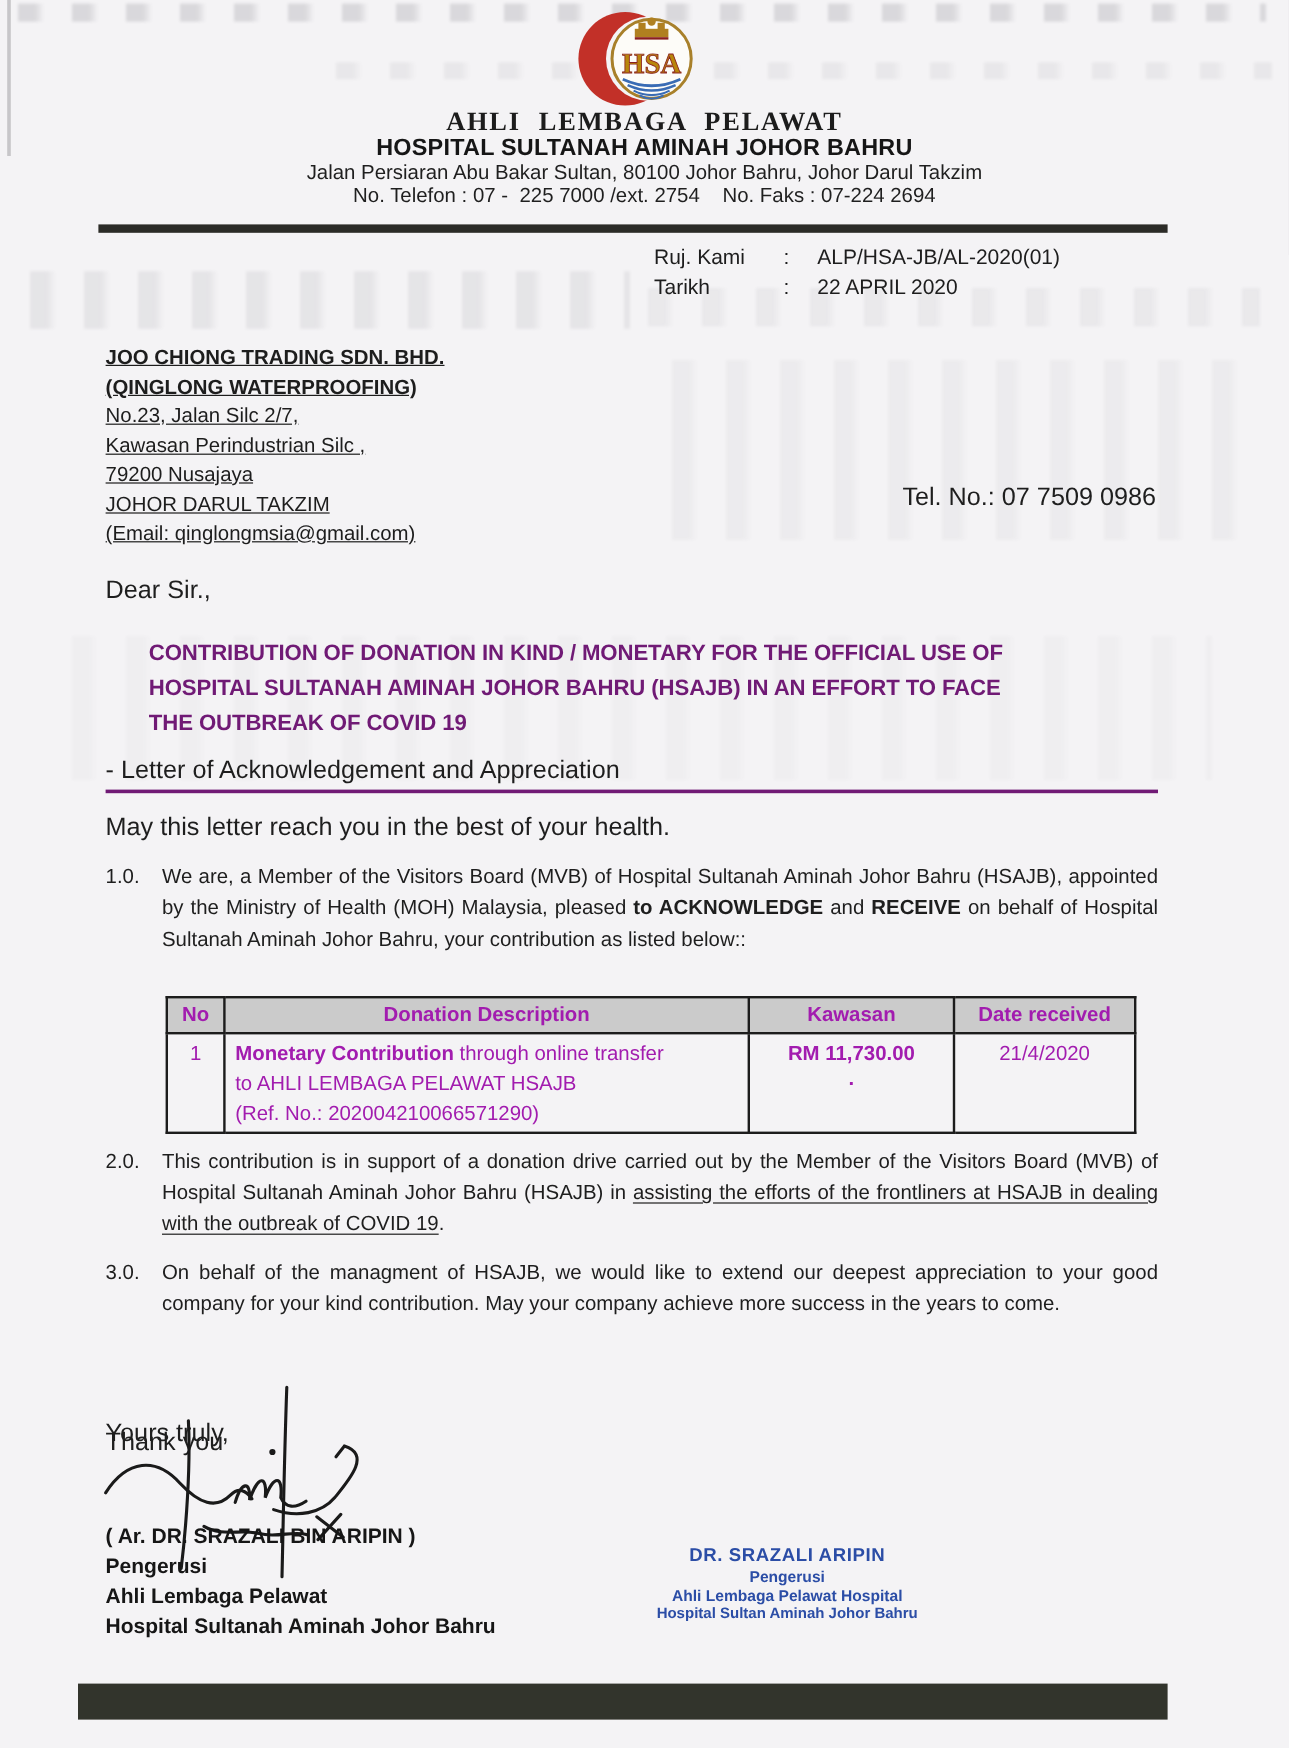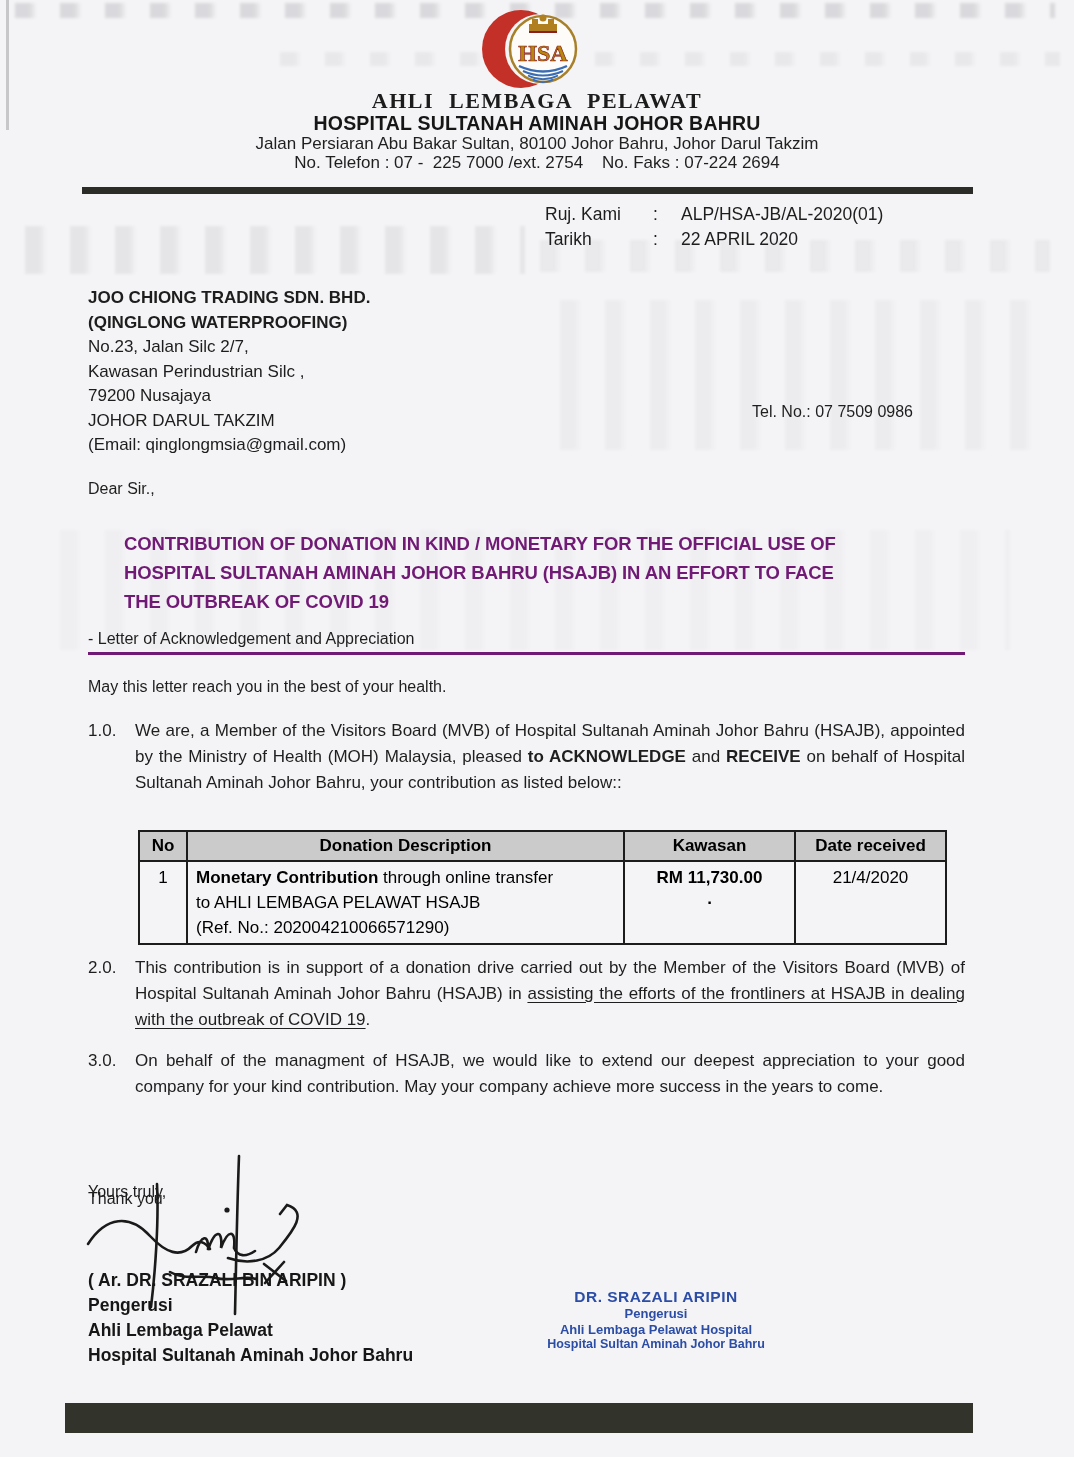--- a/index.html
+++ b/index.html
@@ -14,32 +14,32 @@
   .org1{font-family:"Liberation Serif",serif;font-weight:bold;font-size:22px;letter-spacing:1.5px;word-spacing:8px;color:#1c1c1c;}
   .org2{font-weight:bold;font-size:19.5px;color:#161616;letter-spacing:.2px;}
   .hline{font-size:17px;color:#1f1f1f;}
   .pre{white-space:pre;}
   .rule{background:#2b2b27;height:7px;}
   
   .ref-row{position:absolute;font-size:17.5px;color:#1d1d1d;}
   .ref-label{display:inline-block;width:108px;}
   .ref-colon{display:inline-block;width:28px;}
   
-  .addr{font-size:17px;line-height:24.5px;color:#1d1d1d;}
+  .addr{font-size:17px;line-height:24.5px;color:#1d1d1d;text-decoration:underline;}
   .b{font-weight:bold;}
   
-  .body-t{font-size:16px;color:#1e1e1e;}
+  .body-t{font-size:21px;color:#1e1e1e;}
   .subject{font-weight:bold;font-size:18.5px;line-height:29px;color:#701a75;letter-spacing:-.1px;margin-left:36px;}
   .subtitle-wrap{border-bottom:3px solid #701a75;padding-bottom:4px;}
   .para{font-size:17px;line-height:26px;color:#1e1e1e;}
   .para .num{position:absolute;left:0;top:0;}
   .para .ptext{display:block;margin-left:47px;text-align:justify;}
   .u{text-decoration:underline;text-underline-offset:3px;}
   
-  table.don{border-collapse:collapse;table-layout:fixed;font-size:17px;color:#000000;}
+  table.don{border-collapse:collapse;table-layout:fixed;font-size:17px;color:#a21caf;}
   table.don th,table.don td{border:2px solid #1c1c1c;vertical-align:top;}
   table.don th{background:#cbcbcb;font-weight:bold;padding:4px 2px;text-align:center;}
   table.don td{padding:3px 8px;line-height:25px;}
   .td-c{text-align:center;}
   .dot-line{line-height:18px;text-align:center;font-weight:bold;}
   
   .signer{font-weight:bold;font-size:17.5px;line-height:25px;color:#161616;}
   .stamp{color:#2b4da6;text-align:center;font-weight:bold;line-height:15.5px;}
   .stamp .s1{font-size:15.5px;letter-spacing:.5px;line-height:19px;}
   .stamp .s2{font-size:13px;}

